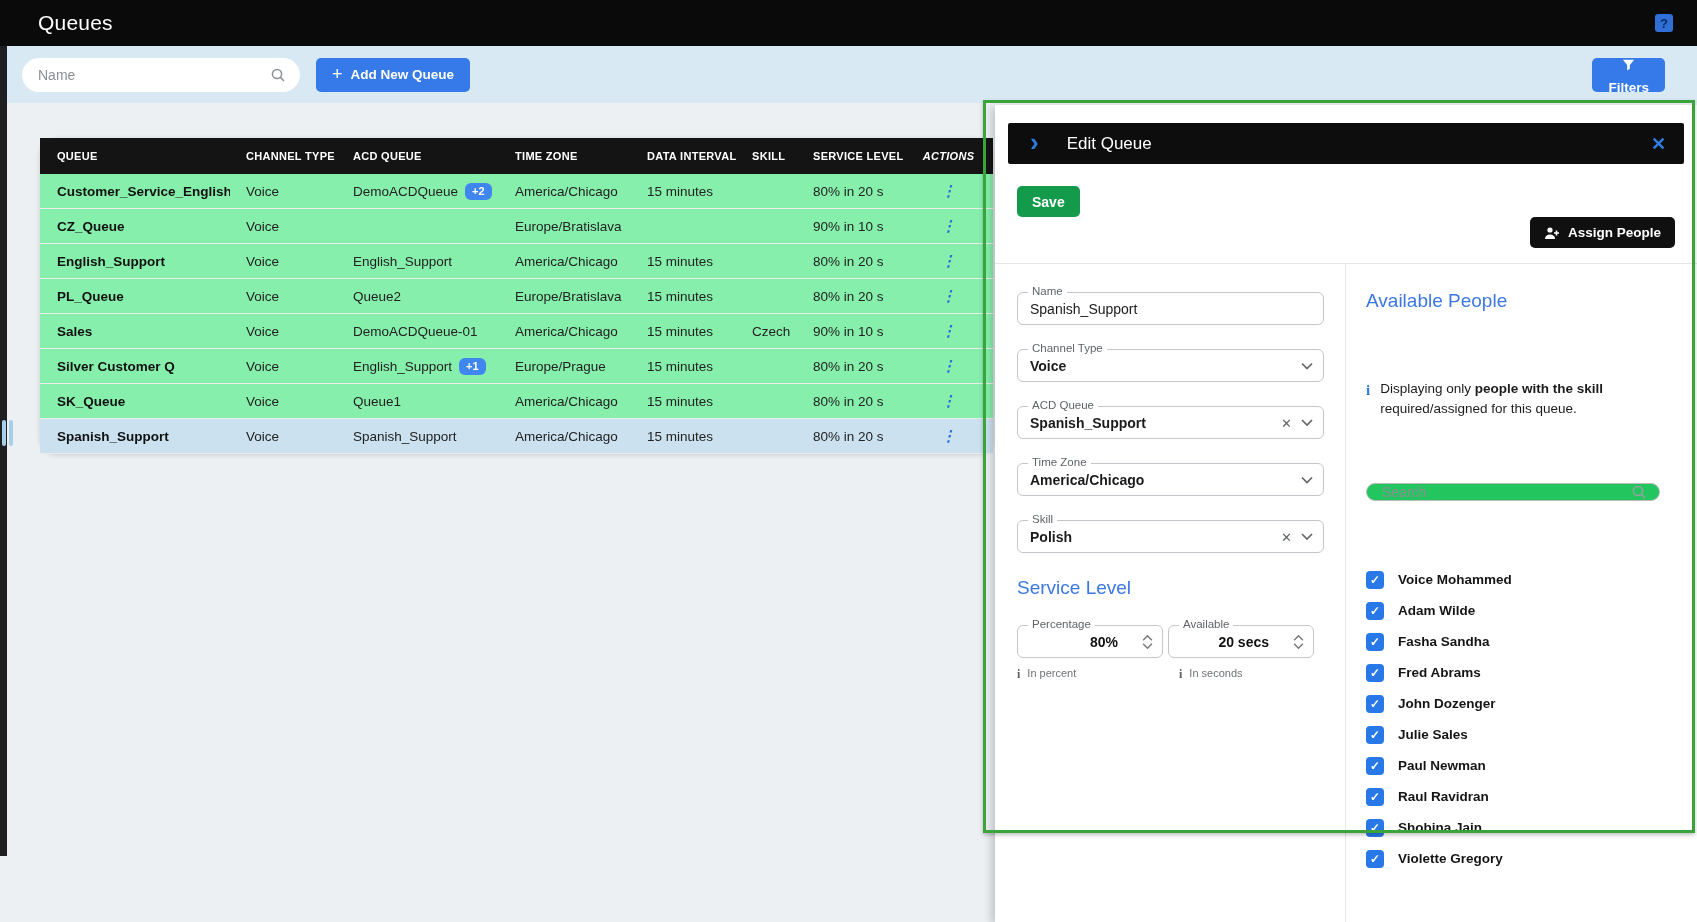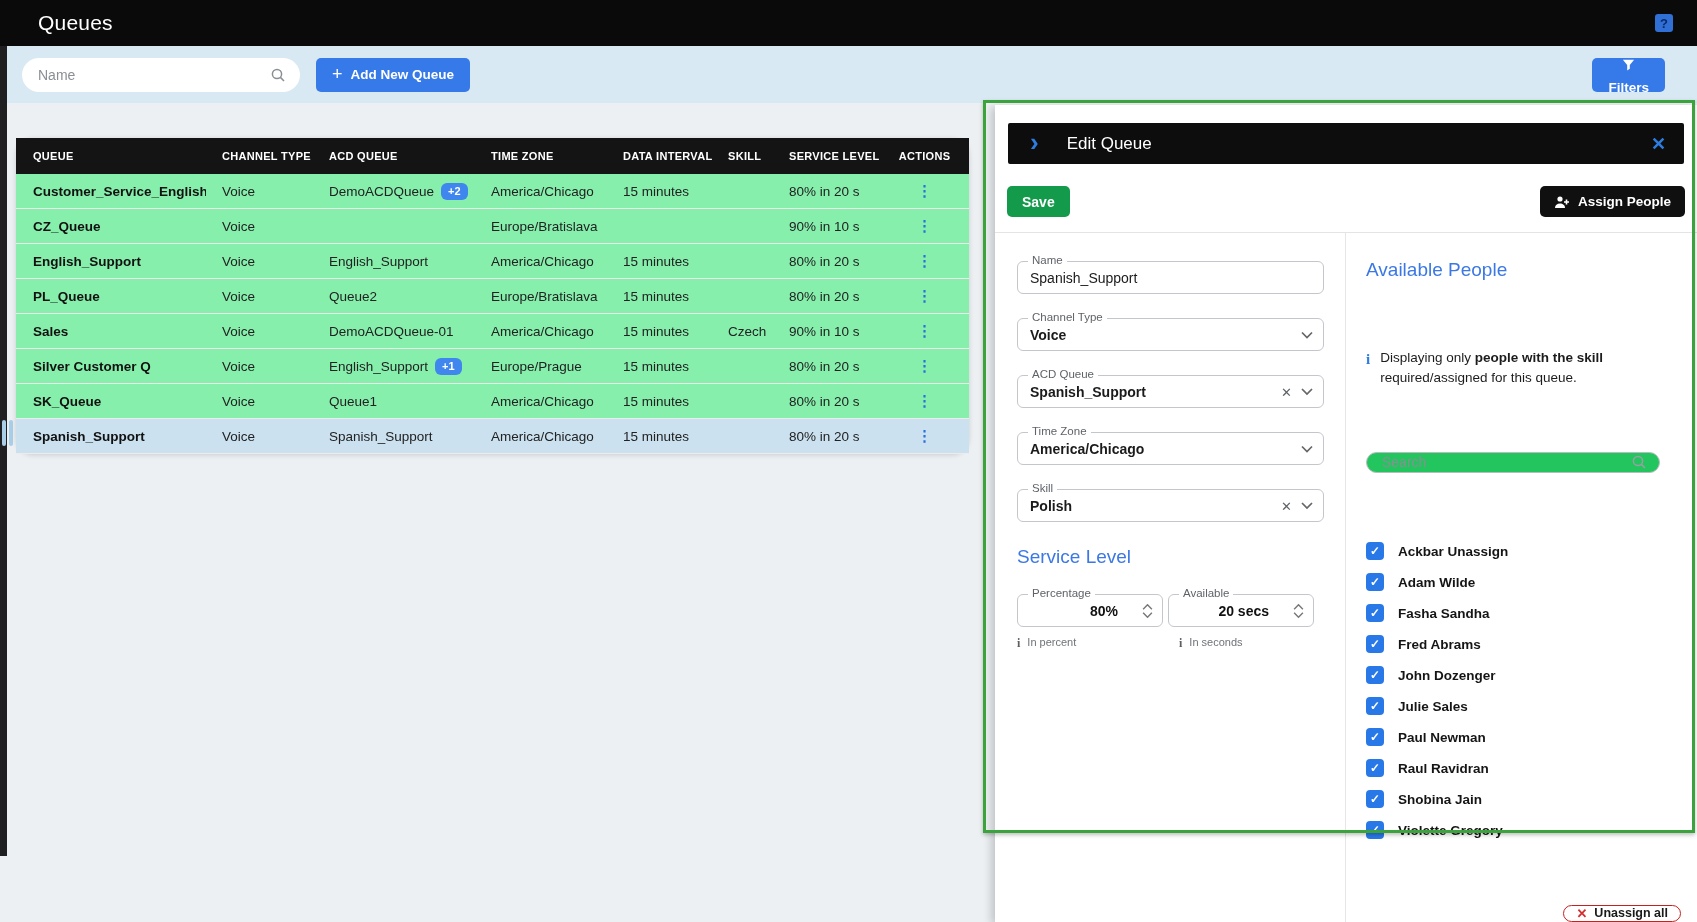--- a/index.html
+++ b/index.html
@@ -43,54 +43,54 @@
     font-family:"Liberation Sans",sans-serif;
     display:flex; align-items:center; gap:8px; padding:0 16px; cursor:pointer;
   }
   .btn-blue .plus{ font-size:18px; font-weight:400; line-height:1; margin-top:-2px;}
   .btn-filters{ margin-left:auto;flex-direction:column; }
   
   .left-strip{ position:absolute; left:0; top:46px; width:7px; height:810px; background:#1f1f22; }
   .scroll-marker{ position:absolute; left:2px; top:420px; display:flex; gap:3px; }
   .scroll-marker span{ width:4px; height:26px; border-radius:2px; background:#a9cfe8; }
   
-  .table{ position:absolute; left:16px; top:138px; width:953px;
+  .table{ position:absolute; left:40px; top:138px; width:953px;
           box-shadow:0 1px 5px rgba(0,0,0,.15);border-radius:17px; }
   .thead{ display:flex; background:#141414; height:36px; align-items:center; }
   .thead .c{ color:#fff; font-size:11px; font-weight:700; letter-spacing:.3px; }
   .trow{ display:flex; background:#86efac; height:35px; align-items:center;
          border-bottom:1px solid #ececec; cursor:pointer; }
   .trow.selected{ background:#cbe1ef; }
   .c{ padding-left:16px; font-size:13.5px; color:#222; white-space:nowrap; overflow:hidden; }
   .c-queue{ width:190px; padding-left:17px; font-weight:700; color:#111; }
   .thead .c-queue{ font-weight:700; }
   .c-channel{ width:107px; }
   .c-acd{ width:162px; display:flex; align-items:center; }
   .c-tz{ width:132px; }
   .c-interval{ width:109px; }
   .c-skill{ width:57px; padding-left:12px; }
   .c-sl{ width:107px; }
-  .c-actions{ width:89px; display:flex; justify-content:center; padding-left:0; }
+  .c-actions{ width:89px; display:flex; justify-content:center; padding-left:0;font-style:italic; }
   .badge{ margin-left:7px; background:#3f86ee; color:#fff; font-size:11px; font-weight:700;
           border-radius:6px; padding:3px 7px; line-height:1; }
   .kebab{ color:#2b6fdd; font-size:15px; font-weight:700; cursor:pointer; padding:0 6px; }
   
   .drawer{
     position:absolute; left:995px; top:105px; width:702px; height:817px;
     background:#fff; box-shadow:-4px 2px 8px rgba(0,0,0,.18);
     display:flex; flex-direction:column;
   }
   .drawer-bar{
     margin:18px 13px 0 13px; height:41px; background:#0d0d0d; border-radius:2px;
     display:flex; align-items:center; padding:0 18px 0 22px;
   }
   .drawer-bar .chev{ color:#2e7ce0; font-size:26px; font-weight:700; line-height:1; margin-top:-4px; cursor:pointer;}
   .drawer-title{ color:#fff; font-size:17px; margin-left:28px; }
   .drawer-close{ margin-left:auto; color:#2e7ce0; font-size:18px; font-weight:700; cursor:pointer; }
-  .drawer-actions{ display:flex; align-items:flex-end; padding:0 12px; margin-top:22px; }
+  .drawer-actions{ display:flex; align-items:flex-start; padding:0 22px; margin-top:22px;flex-direction:column; }
   .btn-save{
     background:#149a4b; color:#fff; border:none; border-radius:5px; height:31px;
     padding:0 15px; font-size:14px; font-weight:700; font-family:"Liberation Sans",sans-serif; cursor:pointer;
   }
   .btn-assign{
     margin-left:auto; background:#101010; color:#fff; border:none; border-radius:5px;
     height:31px; padding:0 14px; font-size:13.5px; font-weight:700;
     font-family:"Liberation Sans",sans-serif; display:flex; align-items:center; gap:8px; cursor:pointer;
   }
   .drawer-cols{ display:flex; flex:1; margin-top:15px; border-top:1px solid #e4e4e4; min-height:0; }
@@ -426,21 +426,21 @@
               <circle cx="7" cy="7" r="4.6" fill="none" stroke="#9a9fa4" stroke-width="1.5"></circle>
               <line x1="10.4" y1="10.4" x2="14" y2="14" stroke="#9a9fa4" stroke-width="1.5"></line>
             </svg>
         </span>
       </div>
       <div class="people-list" id="people-list">
           <div class="person">
             <span class="cbx">
               <span class="chk">✓</span>
             </span>
-            <span class="pname">Ackbar Unassign</span>
+            <span class="pname">Voice Mohammed</span>
           </div>
           <div class="person">
             <span class="cbx">
               <span class="chk">✓</span>
             </span>
             <span class="pname">Adam Wilde</span>
           </div>
           <div class="person">
             <span class="cbx">
               <span class="chk">✓</span>

